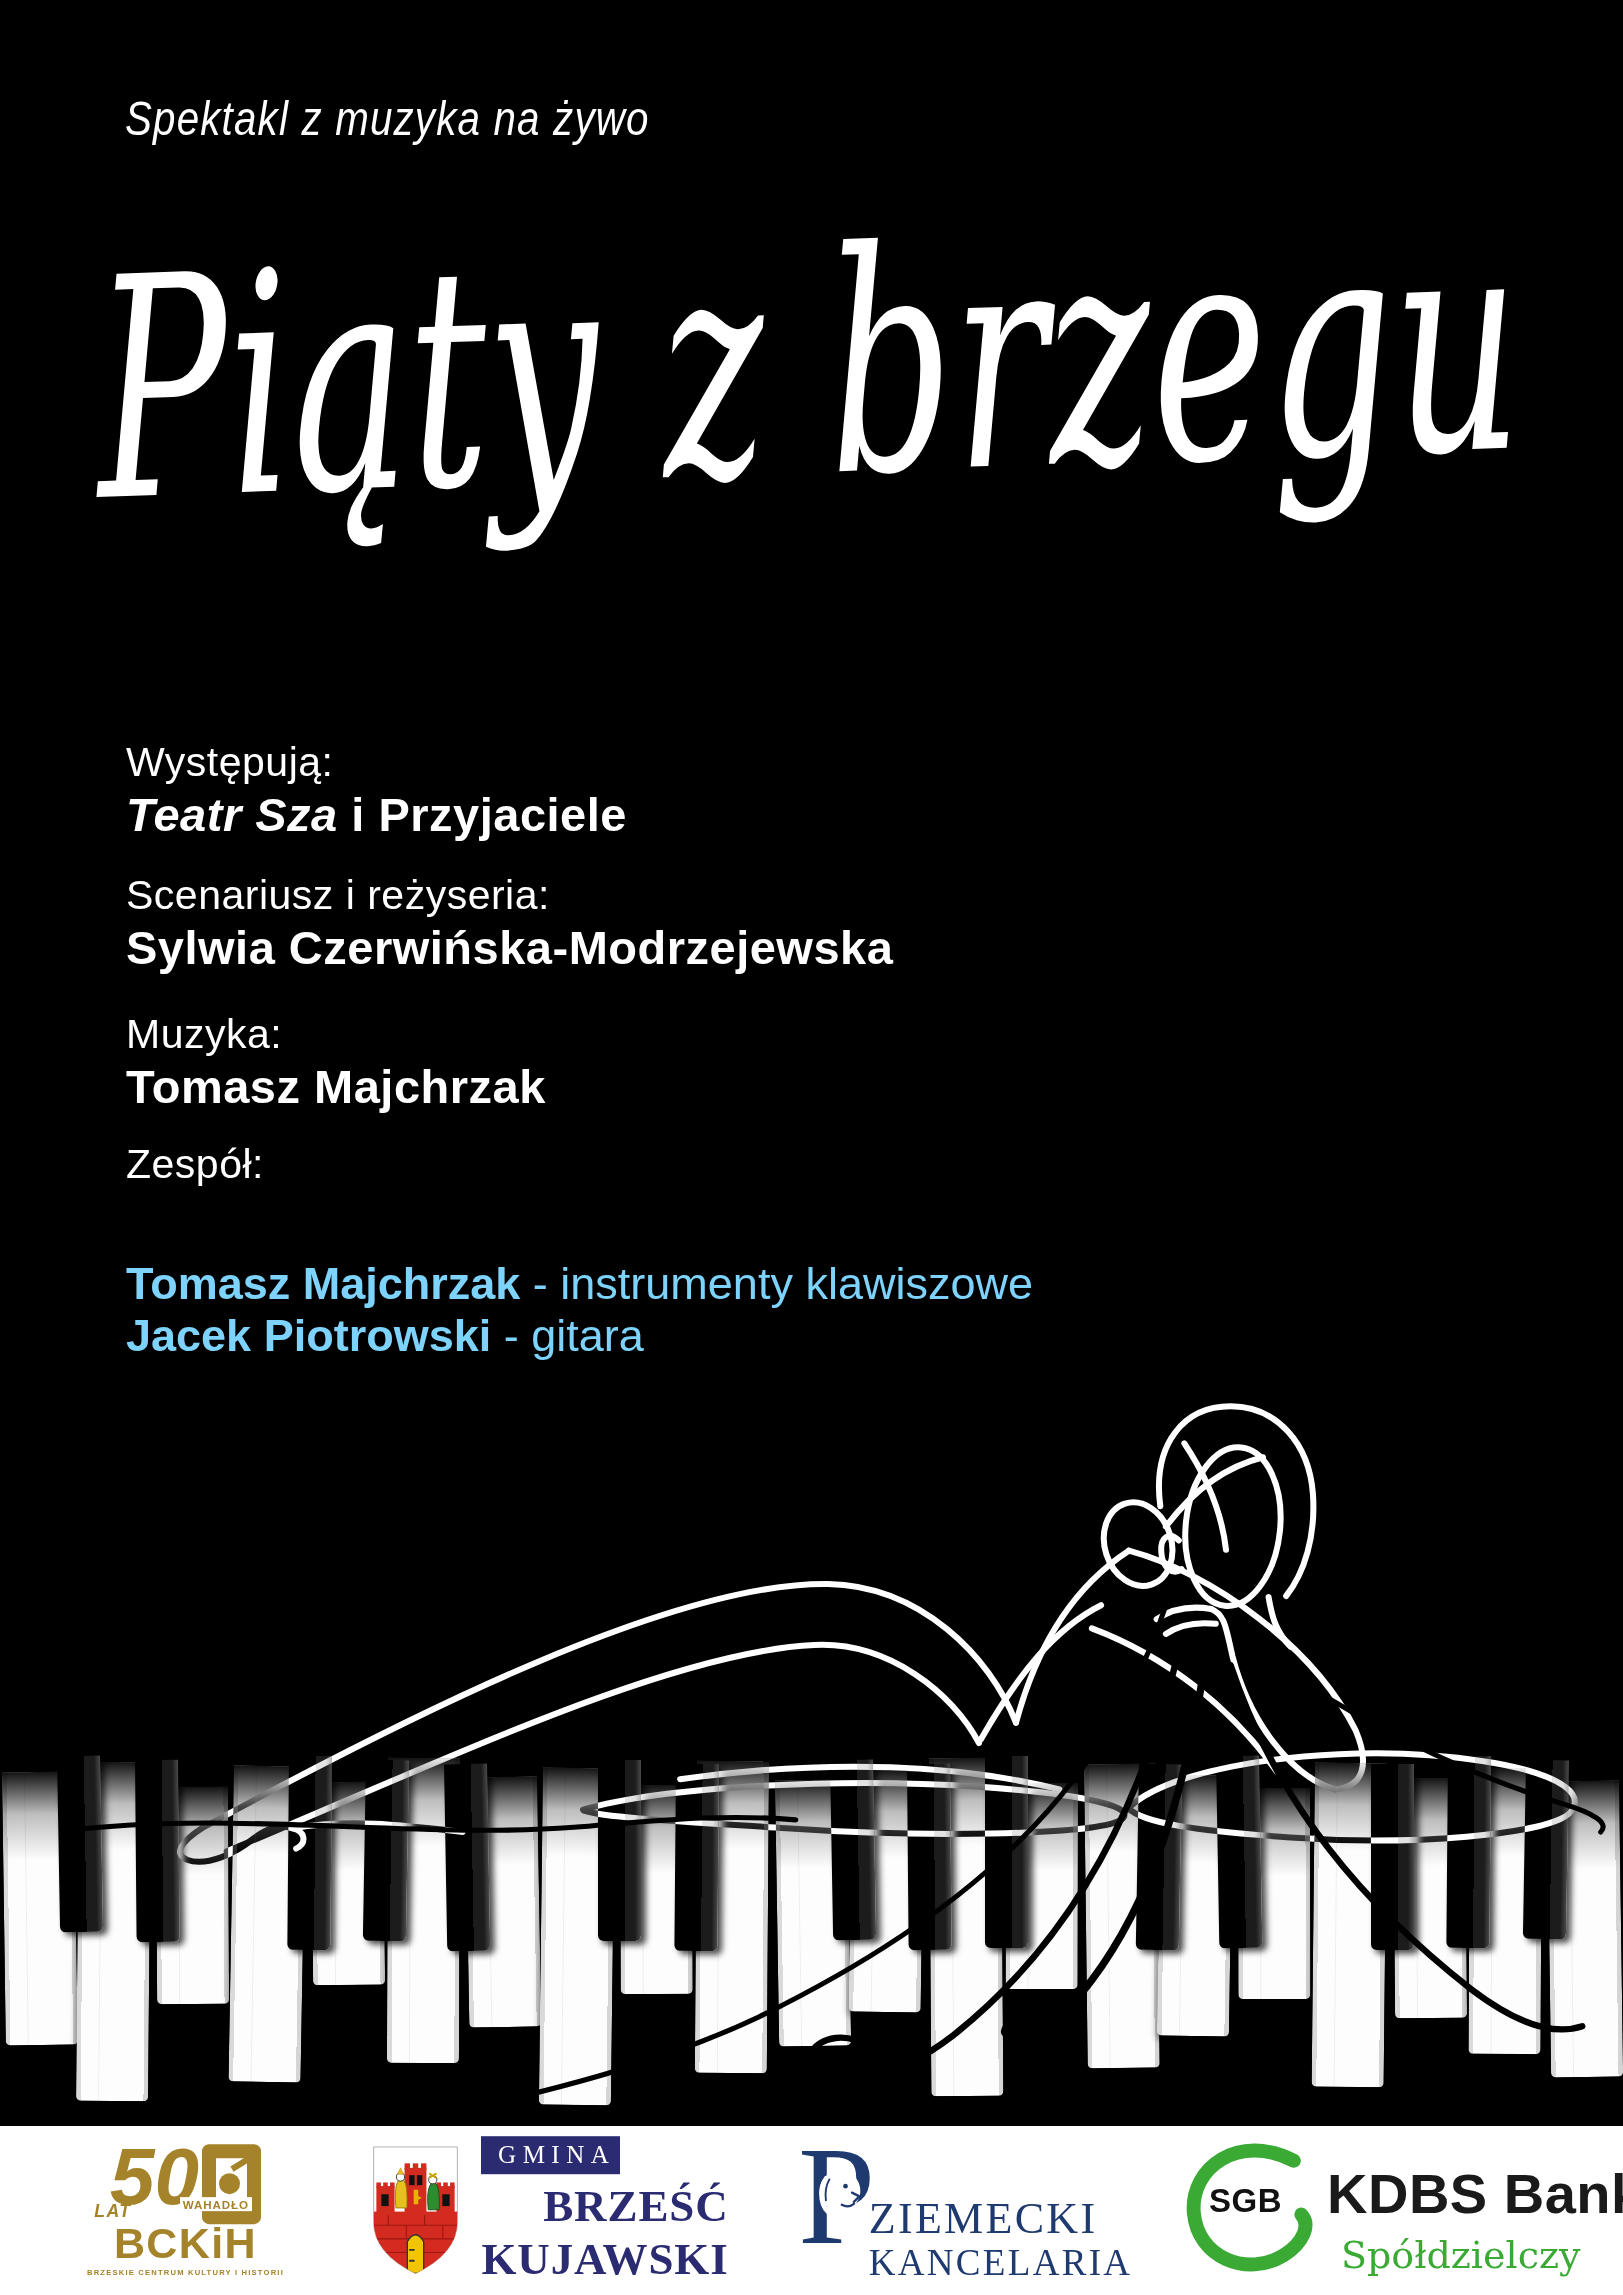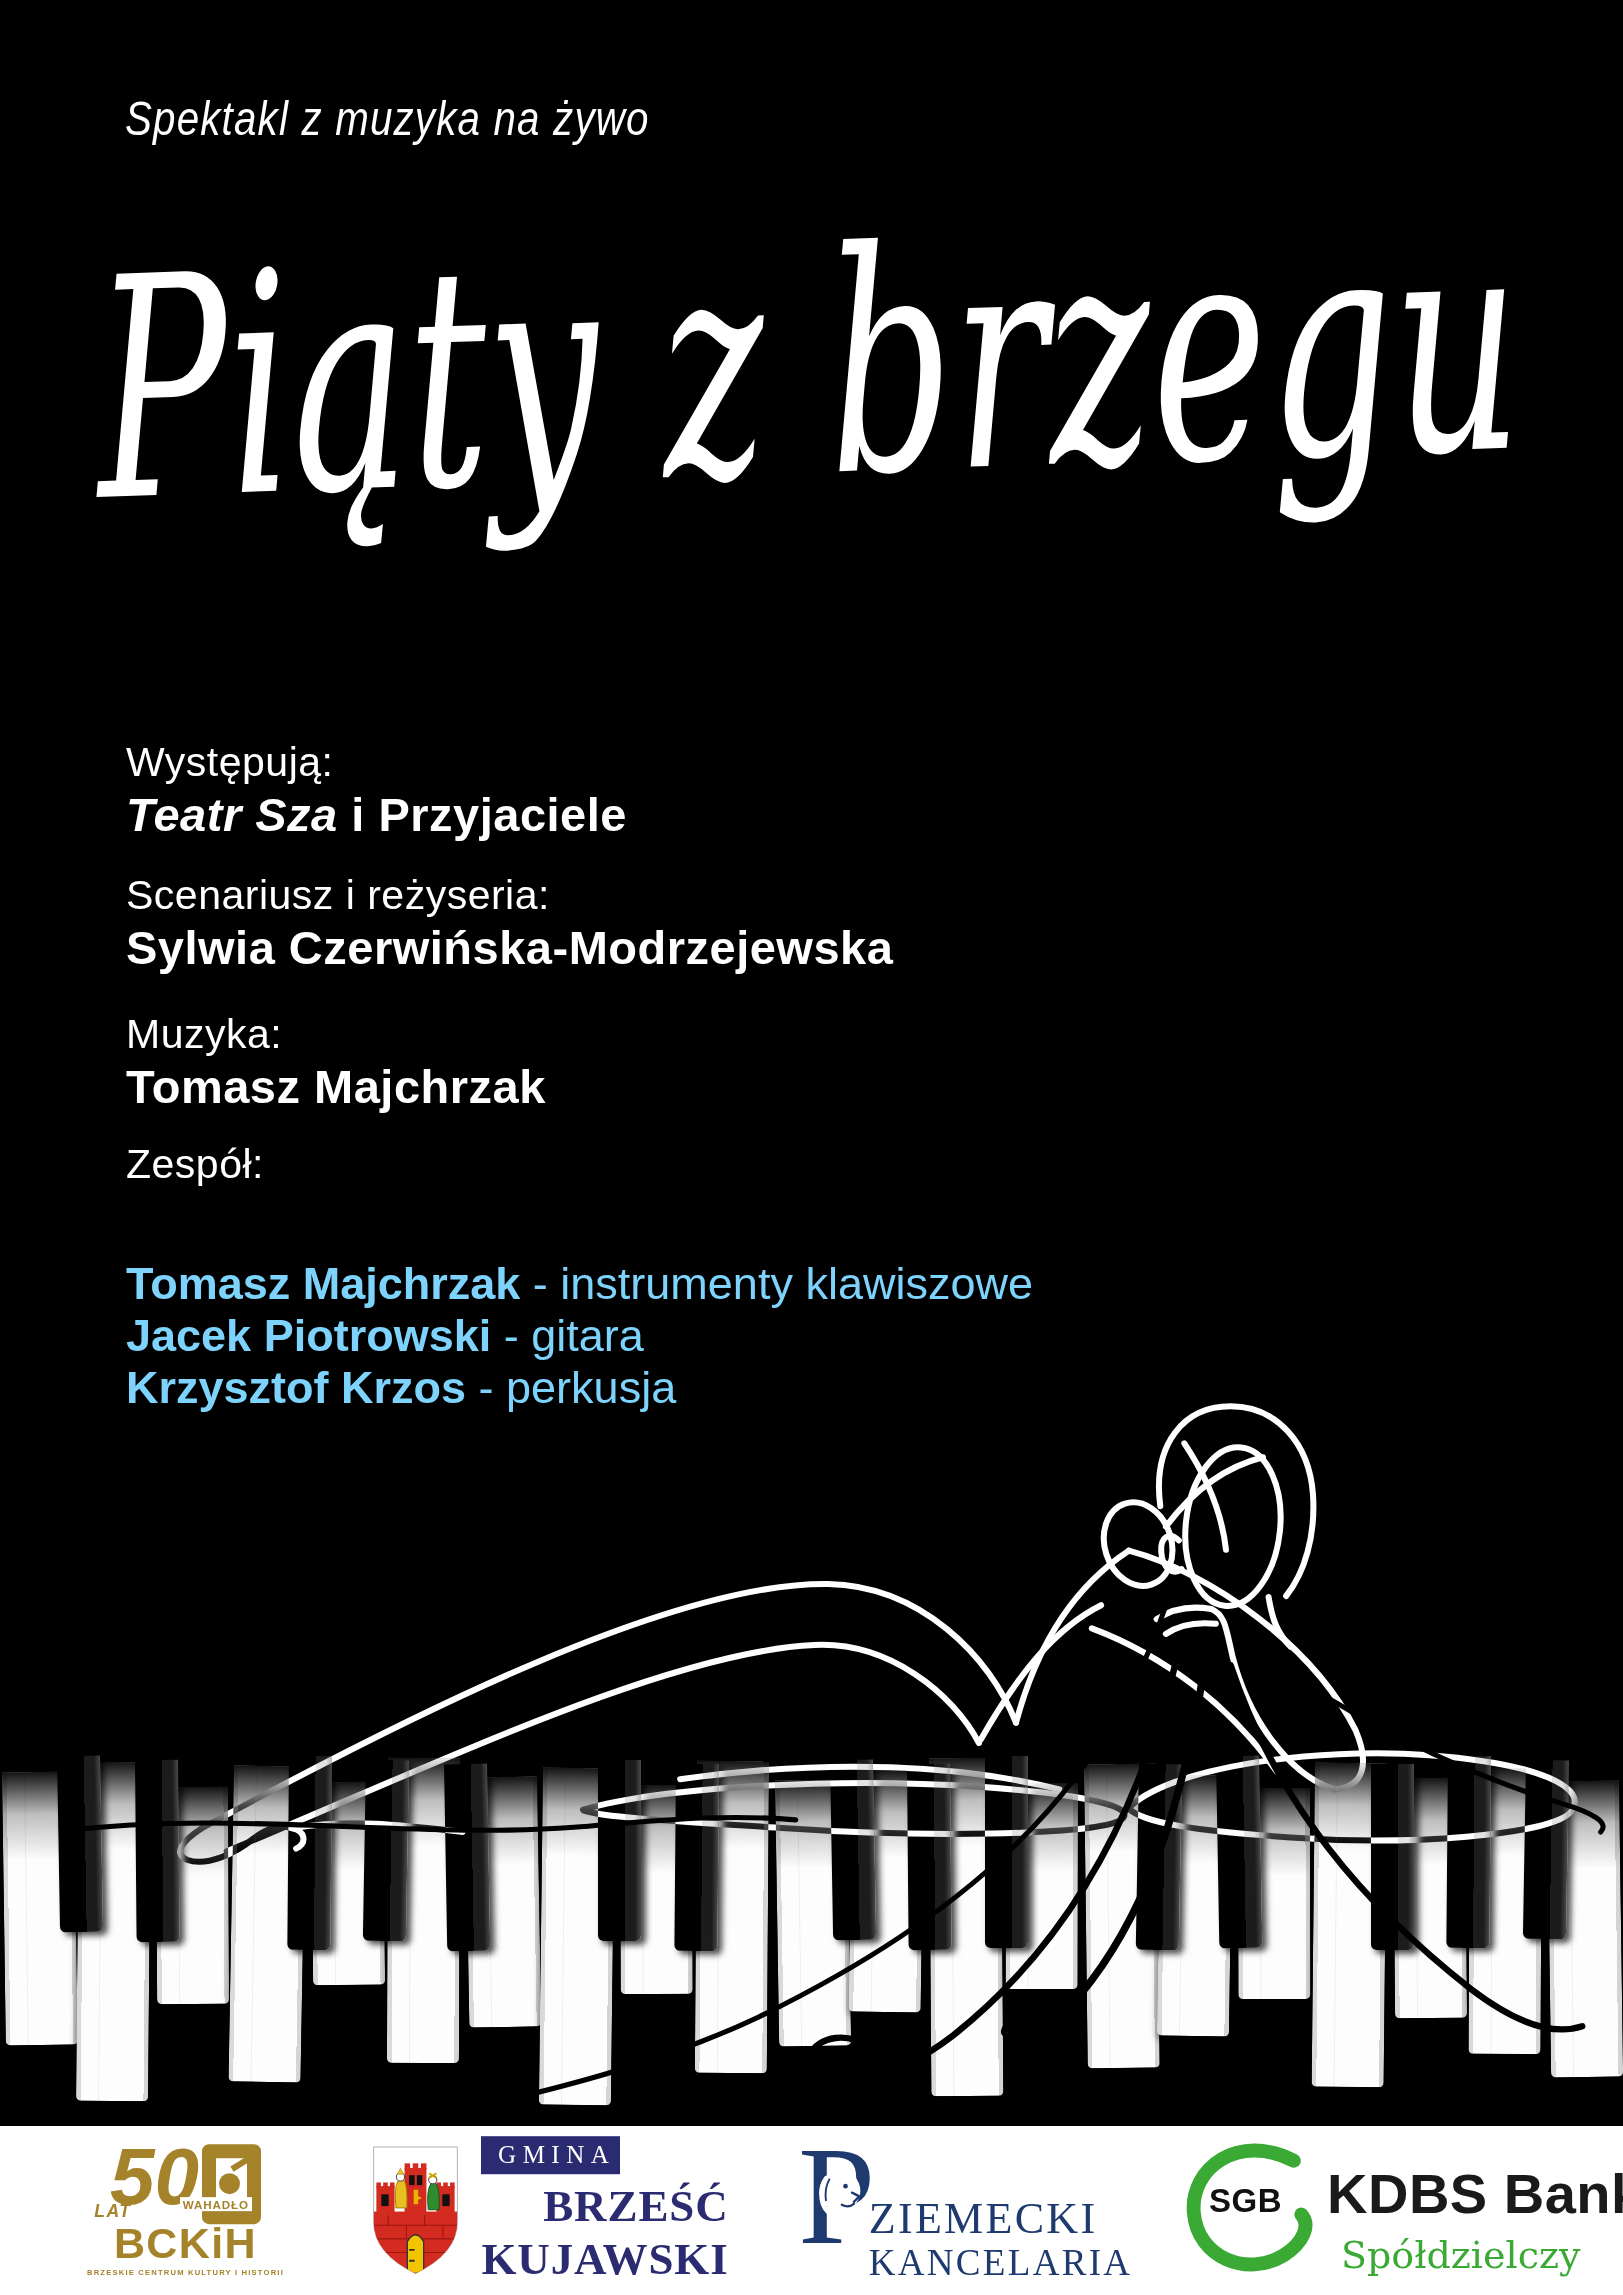--- a/index.html
+++ b/index.html
@@ -82,21 +82,20 @@
   <div class="lbl" style="top:872px">Scenariusz i reżyseria:</div>
   <div class="val" style="top:920px">Sylwia Czerwińska-Modrzejewska</div>
 
   <div class="lbl" style="top:1011px">Muzyka:</div>
   <div class="val" style="top:1059px">Tomasz Majchrzak</div>
 
   <div class="lbl" style="top:1141px">Zespół:</div>
   <div class="band">
     <div><span class="nm">Tomasz Majchrzak</span><span class="ins"> - </span><span class="ins">instrumenty klawiszowe</span></div>
     <div><span class="nm">Jacek Piotrowski</span><span class="ins"> - </span><span class="ins">gitara</span></div>
-    <div><span class="nm">Krzysztof Krzos</span><span class="ins"> - </span><span class="ins">perkusja</span></div>
   </div>
 
   <div id="keyboard">
       <div class="wkey" style="left: 1.9px; top: 1772px; width: 72px; height: 273px; transform: rotate(-0.8deg); transform-origin: center top;"></div>
       <div class="wkey" style="left: 79px; top: 1762px; width: 72px; height: 339px; transform: rotate(0.5deg); transform-origin: center top;"></div>
       <div class="wkey" style="left: 156px; top: 1787px; width: 72px; height: 217px; transform: rotate(-0.3deg); transform-origin: center top;"></div>
       <div class="wkey" style="left: 234px; top: 1766px; width: 72px; height: 316px; transform: rotate(1deg); transform-origin: center top;"></div>
       <div class="wkey" style="left: 311px; top: 1782px; width: 72px; height: 203px; transform: rotate(-0.6deg); transform-origin: center top;"></div>
       <div class="wkey" style="left: 388px; top: 1758px; width: 72px; height: 305px; transform: rotate(0.2deg); transform-origin: center top;"></div>
       <div class="wkey" style="left: 465px; top: 1777px; width: 72px; height: 250px; transform: rotate(-1deg); transform-origin: center top;"></div>

